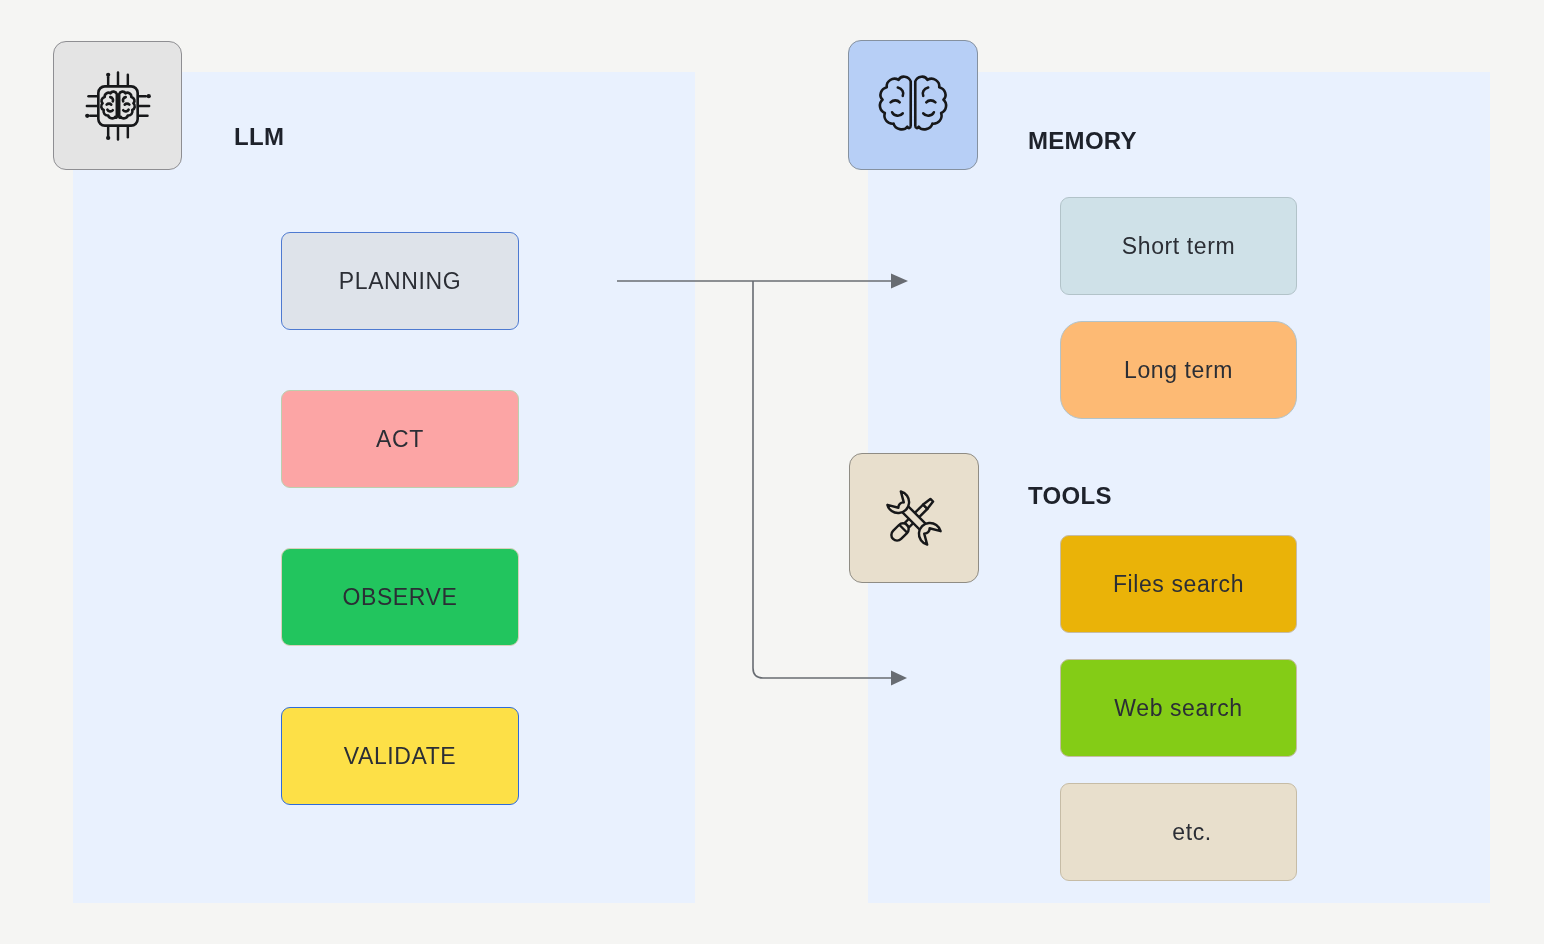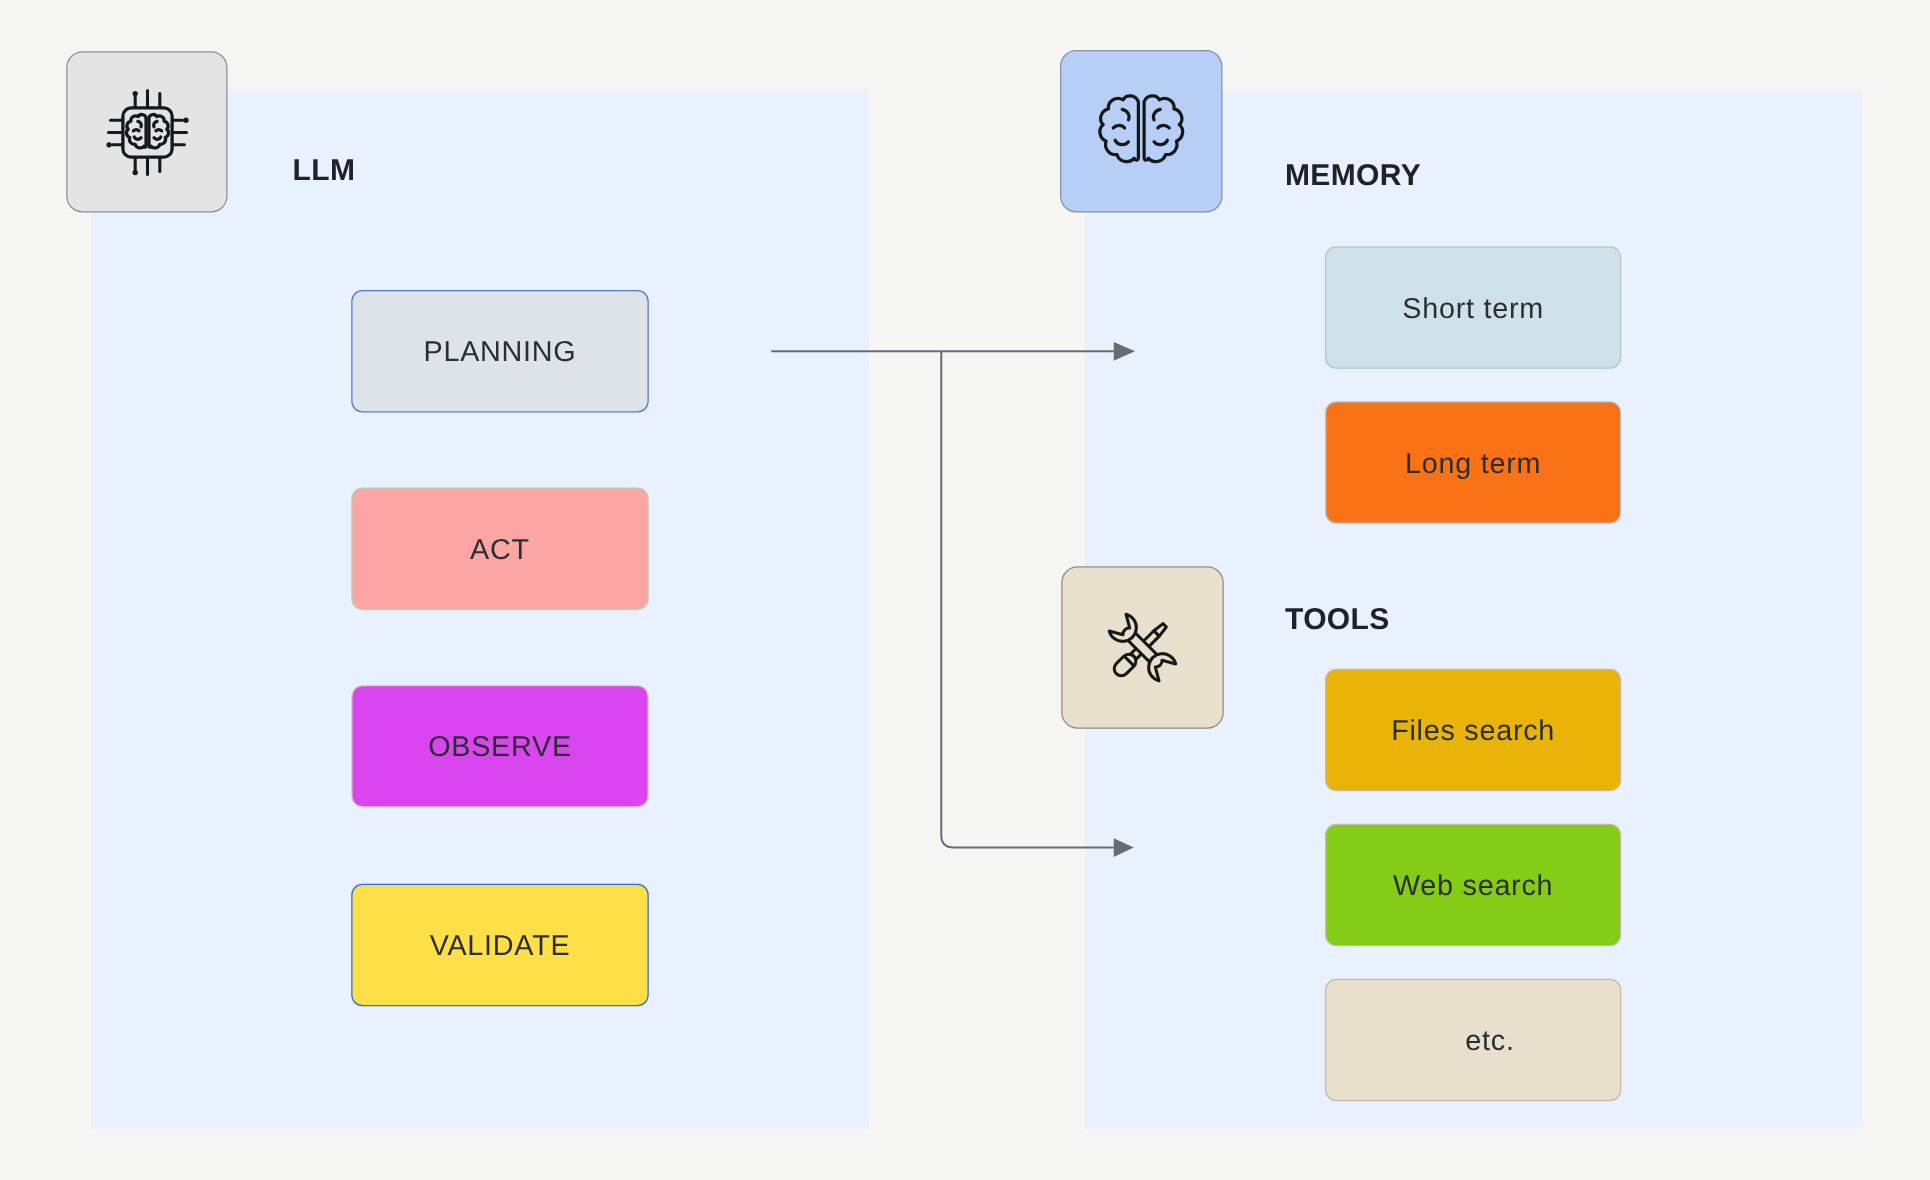--- a/index.html
+++ b/index.html
@@ -127,31 +127,31 @@
 </div>
 <div class="panel-title" id="memory-title">MEMORY</div>
 <div class="panel-title" id="tools-title">TOOLS</div>
 
 <div class="node left" id="node-planning" style="background-color: rgb(222, 227, 234); border-color: rgb(78, 122, 209);">
   <span>PLANNING</span>
 </div>
 <div class="node left" id="node-act" style="background-color: #fca5a5; border-color: rgb(188, 207, 174);">
   <span>ACT</span>
 </div>
-<div class="node left" id="node-observe" style="background-color: #d946ef; border-color: rgb(217, 208, 188);">
+<div class="node left" id="node-observe" style="background-color: #22c55e; border-color: rgb(217, 208, 188);">
   <span>OBSERVE</span>
 </div>
 <div class="node left" id="node-validate" style="background-color: #fde047; border-color: rgb(47, 107, 217);">
   <span>VALIDATE</span>
 </div>
 
 <div class="node right" id="node-short-term" style="background-color: rgb(207, 225, 232); border-color: rgb(178, 195, 201);">
   <span>Short term</span>
 </div>
-<div class="node right" id="node-long-term" style="background-color: #f97316; border-color: rgb(178, 195, 201);">
+<div class="node right" id="node-long-term" style="background-color: #fdba74; border-color: rgb(178, 195, 201); border-radius: 22px;">
   <span>Long term</span>
 </div>
 
 <div class="node right" id="node-files-search" style="background-color: #eab308; border-color: rgb(198, 188, 166);">
   <span>Files search</span>
 </div>
 <div class="node right" id="node-web-search" style="background-color: #84cc16; border-color: rgb(198, 188, 166);">
   <span>Web search</span>
 </div>
 <div class="node right" id="node-etc" style="background-color: rgb(232, 223, 204); border-color: rgb(198, 188, 166);">

